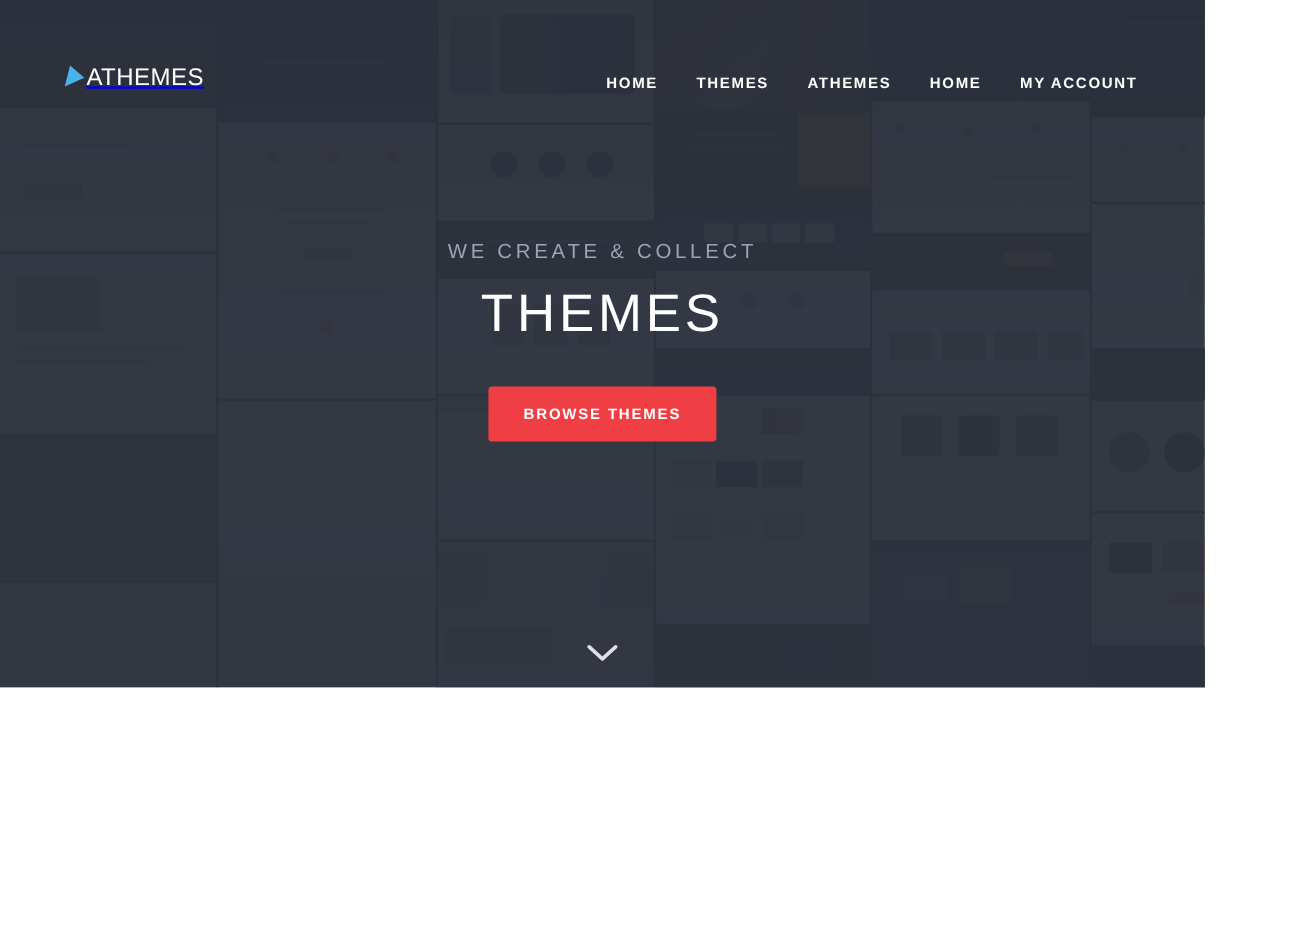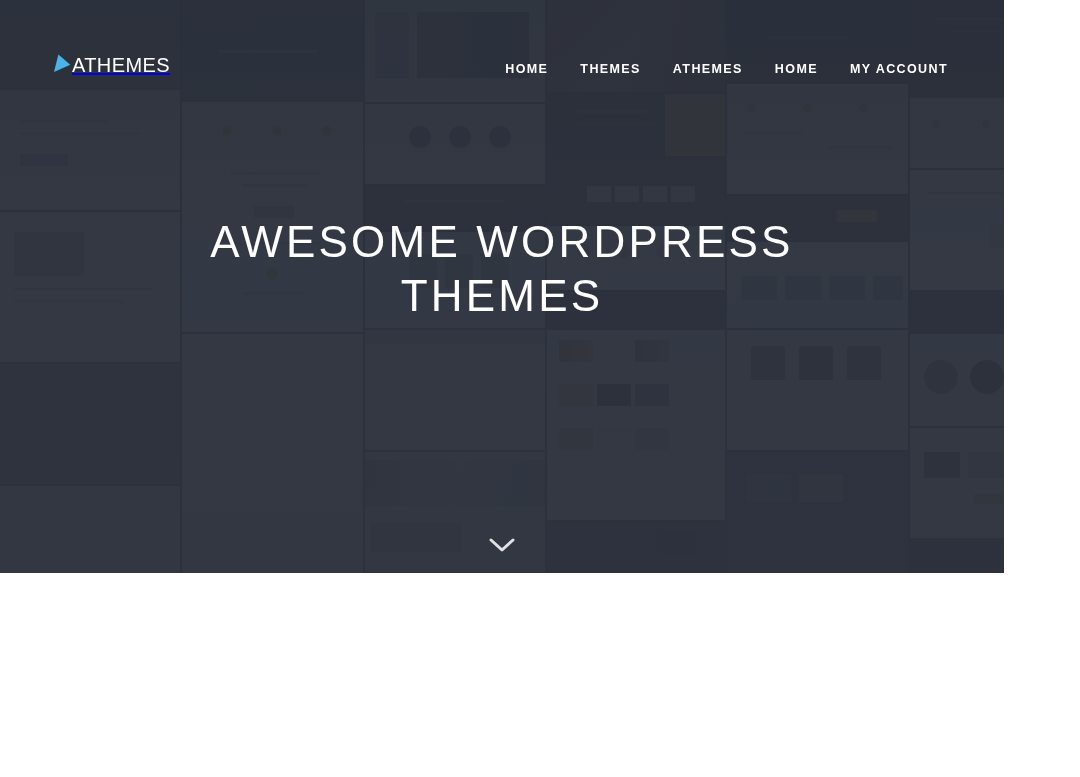--- a/index.html
+++ b/index.html
@@ -217,24 +217,25 @@
     <nav id="nav">
       <a href="#">HOME</a>
       <a href="#">THEMES</a>
       <a href="#">ATHEMES</a>
       <a href="#">HOME</a>
       <a href="#">MY ACCOUNT</a>
     </nav>
   </div>
 
   <div id="heroCopy">
+    <div id="eyebrow">WE CREATE &amp; COLLECT</div>
     <h1 id="headline">
-      <span>AWESOME WORDPRESS</span>
       <span class="l2">THEMES</span>
     </h1>
+    <button id="cta">BROWSE THEMES</button>
   </div>
 
   <div id="scroll">
     <svg width="26" height="15" viewBox="0 0 26 15">
       <polyline points="2,2 13,12 24,2" fill="none" stroke="#ffffff" stroke-width="3" stroke-linecap="round" stroke-linejoin="round"></polyline>
     </svg>
   </div>
 </div>
 
 <div id="recent">

